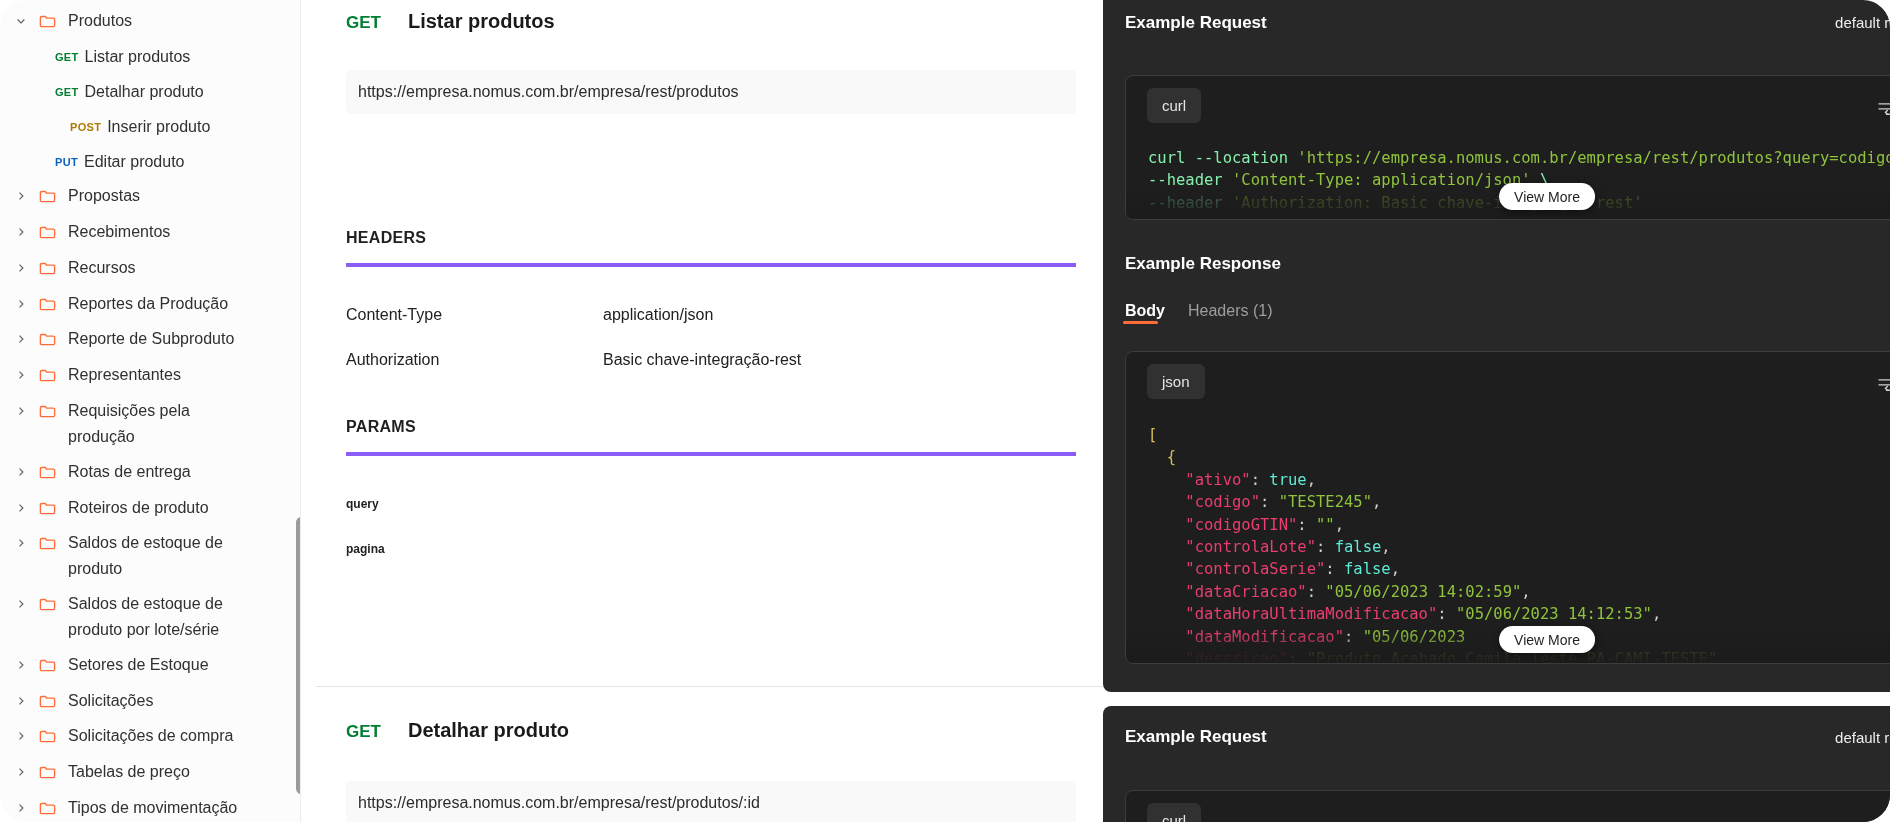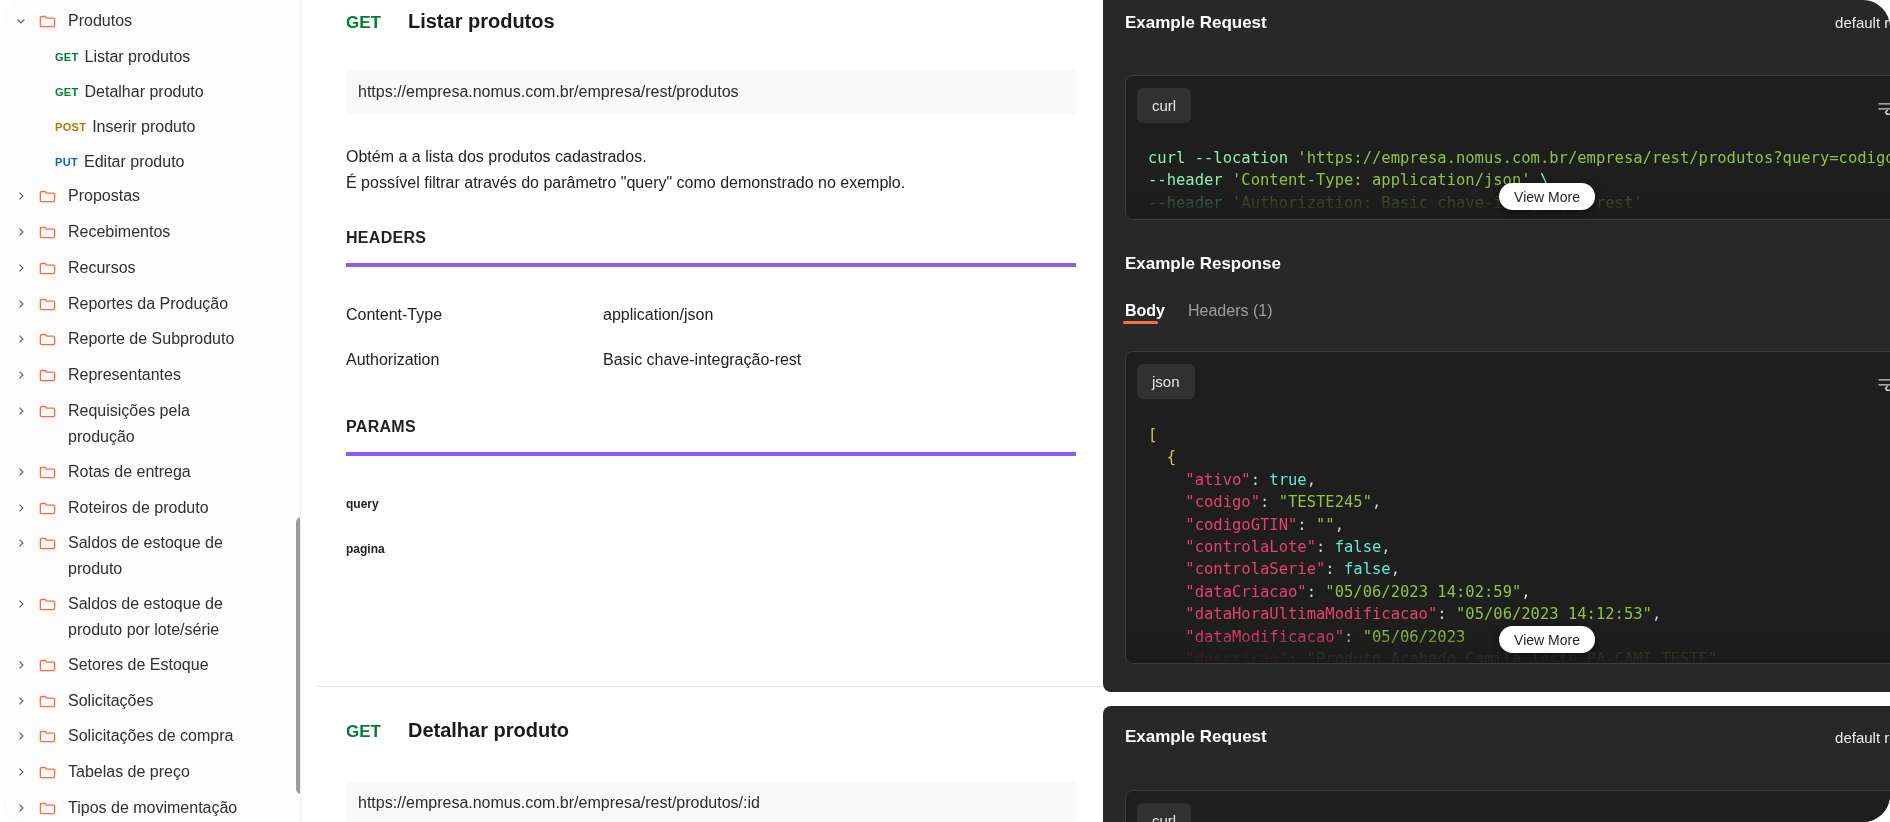--- a/index.html
+++ b/index.html
@@ -11,21 +11,21 @@
            border-right:1px solid #ededed;overflow:hidden;}
   #sb-list{padding-top:4px;}
   .sb-row{display:flex;align-items:flex-start;padding:4.4px 8px 4.4px 0;cursor:pointer;}
   .sb-chev{width:22px;margin-left:10px;display:flex;justify-content:center;margin-top:7px;flex:none;}
   .sb-folder{width:19px;margin:4px 11px 0 6px;flex:none;}
   .sb-label{font-size:16px;line-height:26px;color:#303030;max-width:190px;}
   .sb-req{padding-left:55px;}
   .sb-method{font-size:11px;font-weight:bold;letter-spacing:.3px;line-height:26px;
              min-width:23px;margin-right:6px;flex:none;}
   .m-get{color:#007f31;}
-  .m-post{color:#ad7a03;}
+  .m-post{color:#ad7a03;margin-left:15px;}
   .m-put{color:#0d62c1;}
   .sb-scrollbar{position:absolute;left:296px;top:517px;width:11px;height:277px;
                 background:#9b9b9b;border-radius:6px;}
 
   
   .doc{position:absolute;left:301px;top:0;width:802px;height:822px;background:#fff;}
   .abs{position:absolute;}
   .h1{left:45px;display:flex;align-items:baseline;}
   .h1 .method{font-size:17px;font-weight:bold;color:#007f31;margin-right:27px;}
   .h1 .title{font-size:20px;font-weight:bold;color:#1a1a1a;}
@@ -44,21 +44,21 @@
   .rpanel{position:absolute;left:1103px;width:888px;background:#282828;}
   .rp1{top:0;height:692px;border-radius:0 0 8px 8px;}
   .rp2{top:706px;height:116px;border-radius:8px 8px 0 0;}
   .rp-title{position:absolute;left:22px;font-size:17px;font-weight:bold;color:#fff;}
   .resp-sel{position:absolute;right:22px;display:flex;align-items:center;gap:9px;
             font-size:15px;color:#ededed;cursor:pointer;}
   .code-block{position:absolute;left:22px;right:22px;background:#1e1e1e;
               border:1px solid #3d3d3d;border-radius:8px;overflow:hidden;}
   .code-block::after{content:"";position:absolute;left:0;right:0;bottom:0;height:32px;
               background:linear-gradient(rgba(27,27,27,0),rgba(27,27,27,.95));pointer-events:none;}
-  .chip{position:absolute;top:12px;left:11px;background:#313131;border-radius:6px;
+  .chip{position:absolute;top:12px;left:21px;background:#313131;border-radius:6px;
         color:#e6e6e6;font-size:15px;padding:10px 15px;line-height:1;}
   .code-icons{position:absolute;top:22px;right:18px;display:flex;gap:34px;}
   .code-icons span{cursor:pointer;display:flex;}
   .code-lines{position:absolute;left:22px;right:0;font-family:"DejaVu Sans Mono",monospace;
               font-size:15.5px;line-height:22.4px;white-space:pre;}
   .code-line.fade{opacity:.42;}
   .tok-plain{color:#86efac;}
   .tok-str{color:#8fc43c;}
   .tok-key{color:#ea3e6e;}
   .tok-bool{color:#5eead4;}
@@ -291,24 +291,20 @@
   </aside>
 
   <main class="doc">
     <div class="abs h1" style="top:10px;">
       <span class="method">GET</span>
       <span class="title">Listar produtos</span>
     </div>
     <div class="abs urlbox" style="top:70px;">
       <span>https://empresa.nomus.com.br/empresa/rest/produtos</span>
     </div>
-    <div class="abs desc" style="top:144px;">
-      <div>Obtém a a lista dos produtos cadastrados.</div>
-      <div>É possível filtrar através do parâmetro "query" como demonstrado no exemplo.</div>
-    </div>
 
     <div class="abs sec-title" style="top:229px;">HEADERS</div>
     <div class="abs hrow" style="top:306px;">
       <span class="hname">Content-Type</span>
       <span class="hval">application/json</span>
     </div>
     <div class="abs hrow" style="top:351px;">
       <span class="hname">Authorization</span>
       <span class="hval">Basic chave-integração-rest</span>
     </div>

